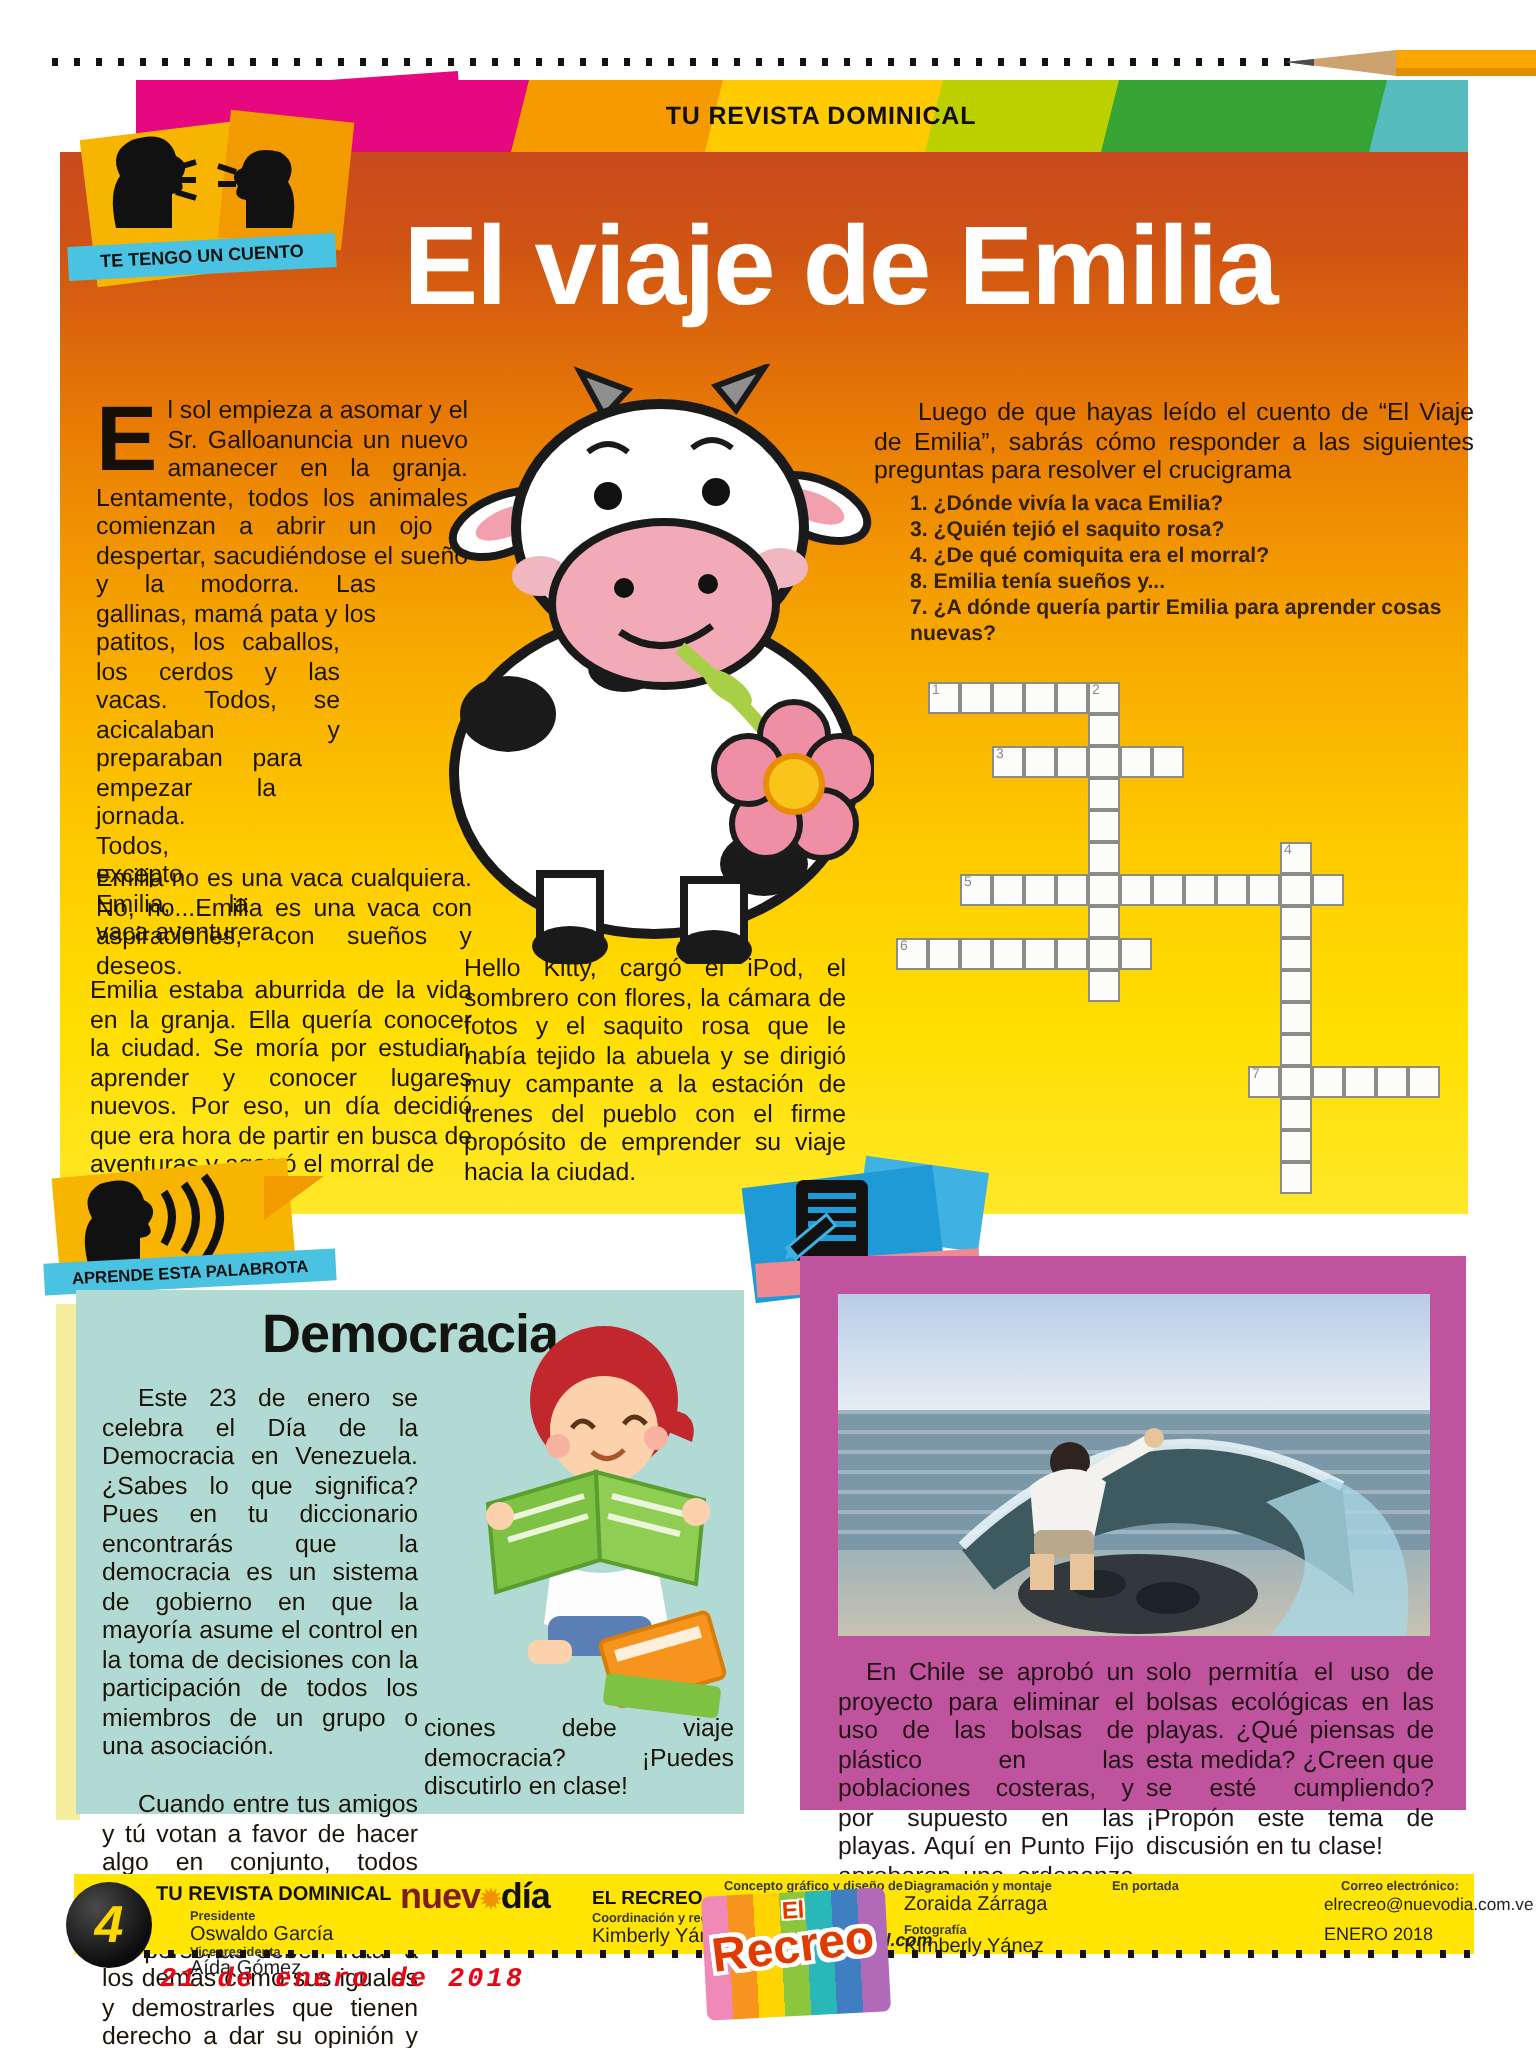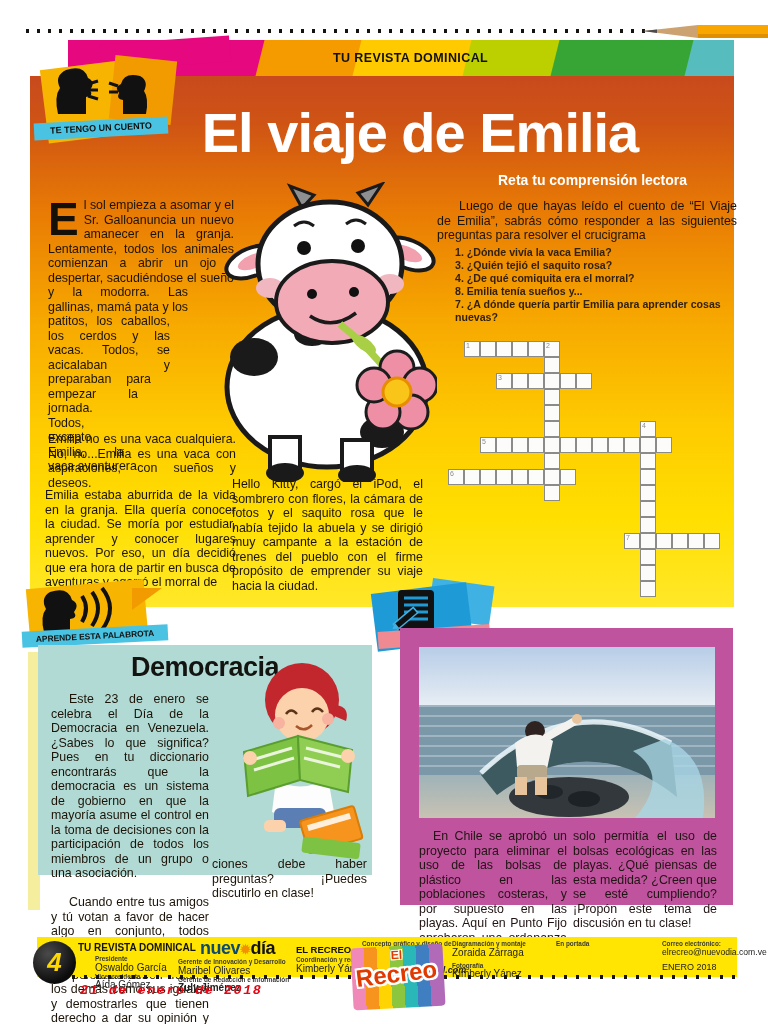--- a/index.html
+++ b/index.html
@@ -47,21 +47,21 @@
 
   .cow { position:absolute; left:192px; top:106px; }
 
   
   .crossword { position:absolute; left:418px; top:265px; width:300px; height:280px; }
   .cw-cell { position:absolute; width:16px; height:16px; background:#fcfcfb; border:1px solid #8b8b89; }
   .cw-label { position:absolute; left:1px; top:0px; font-size:7px; color:#8b8b89; line-height:8px; }
 
   
   .left-strip { position:absolute; left:28px; top:652px; width:12px; height:258px; background:#f5ee9e; }
-  .dem-box { position:absolute; left:38px; top:645px; width:334px; height:230px; background:#b2dad4; }
+  .dem-box { position:absolute; left:38px; top:645px; width:334px; height:262px; background:#b2dad4; }
   .dem-title { position:absolute; left:0; top:7px; width:100%; text-align:center;
     font-size:27px; font-weight:900; color:#131310; letter-spacing:-.5px; }
   .dem-p1 { position:absolute; left:13px; top:47px; width:158px; }
   .dem-p2c { position:absolute; left:174px; top:212px; width:155px; }
   .boy { position:absolute; left:178px; top:15px; }
 
   .news-box { position:absolute; left:400px; top:628px; width:333px; height:277px; background:#bf539e; }
   .photo { position:absolute; left:19px; top:19px; width:296px; height:171px; overflow:hidden; background:#9db4c2; }
   .photo .sky { position:absolute; left:0; top:0; width:100%; height:58px;
     background:linear-gradient(180deg,#b7cde7,#e7edf4); }
@@ -95,32 +95,32 @@
   
   .footer-band { position:absolute; left:37px; top:937px; width:700px; height:40px; background:#ffe501; }
   .dotted-bottom { position:absolute; left:60px; top:975px; width:677px; height:4px;
     background:repeating-linear-gradient(90deg,#15120f 0 3px,transparent 3px 12px); }
   .f-label { font-size:6.4px; font-weight:700; color:#3a3a38; line-height:7.5px; }
   .f-name { font-size:10px; color:#222; line-height:10px; }
   .f-col { position:absolute; top:941px; }
   .fc1h { position:absolute; left:78px; top:942px; font-size:10px; font-weight:900; color:#111; }
   .fc1 { left:95px; top:955px; }
   .logo-nd { position:absolute; left:200px; top:938px; font-size:18px; font-weight:900; letter-spacing:-.5px; }
-  .logo-nd .o1 { color:#0c4a6e; }
+  .logo-nd .o1 { color:#7f1d1d; }
   .logo-nd .sun { color:#f39200; font-size:13px; }
   .logo-nd .o2 { color:#111; }
   .fc2 { left:178px; top:958px; }
   .fc3h { position:absolute; left:296px; top:944px; font-size:9.5px; font-weight:900; color:#111; }
   .fc3 { left:296px; top:956px; }
   .fc4 { left:362px; top:940px; width:92px; }
   .f-em { font-size:9px; font-weight:700; font-style:italic; color:#222; line-height:10px; }
   .fc5 { left:452px; top:940px; }
   .fc6 { left:556px; top:940px; width:108px; }
   .f-cover { font-size:8.6px; color:#222; line-height:9.6px; }
-  .fc7 { left:662px; top:940px; width:76px; }
+  .fc7 { left:662px; top:940px; width:76px;text-align:center; }
   .f-issue { position:absolute; left:662px; top:962px; font-size:9px; color:#222; }
   .page-num { position:absolute; left:33px; top:941px; width:43px; height:43px; border-radius:50%;
     background:radial-gradient(circle at 35% 30%, #4a4a4a, #0c0c0c 70%);
     color:#ffd800; font-size:26px; font-weight:900; font-style:italic; text-align:center; line-height:42px; }
   .date { position:absolute; left:80px; top:983px; color:#e30613; font-size:13.5px;
     font-weight:700; font-style:italic; letter-spacing:1.5px; font-family:"Liberation Mono", monospace; }
   .logo-recreo { position:absolute; left:352px; top:946px; width:92px; height:62px; transform:rotate(-3deg);
     background:linear-gradient(90deg,#f089b8 0 13px,#f7941d 13px 26px,#ffd400 26px 39px,#8cc63f 39px 52px,#29b7b7 52px 65px,#3f7ec1 65px 78px,#b06ab8 78px 92px);
     border-radius:4px; }
   .logo-recreo .el { position:absolute; left:40px; top:2px; color:#e03a00; font-size:12px; font-weight:900;
@@ -148,21 +148,20 @@
     <div class="seg seg-orange"></div>
     <div class="seg seg-yellow"></div>
     <div class="seg seg-ygreen"></div>
     <div class="seg seg-green"></div>
     <div class="seg seg-teal"></div>
     <span class="band-title">TU REVISTA DOMINICAL</span>
   </div>
 
   <div class="main-panel">
     <h1 class="story-title">El viaje de Emilia</h1>
-    <div class="kicker">Reta tu comprensión lectora</div>
 
     <div class="copy p1">
       <span class="dropcap">E</span>
       <span class="step" style="width:2px;height:88px;"></span>
       <span class="step" style="width:48px;height:29px;"></span>
       <span class="step" style="width:66px;height:58px;"></span>
       <span class="step" style="width:85px;height:15px;"></span>
       <span class="step" style="width:98px;height:15px;"></span>
       <span class="step" style="width:110px;height:29px;"></span>
       <span class="step" style="width:112px;height:15px;"></span>
@@ -339,21 +338,21 @@
         </g>
     </svg>
     <div class="ribbon ribbon-pink rb">PONTE AL DÍA</div>
   </div>
 
   <div class="left-strip"></div>
 
   <div class="dem-box">
     <div class="dem-title">Democracia</div>
     <div class="copy dem-p1"><span class="ind" style="display:inline-block;width:18px;"></span><span>Este 23 de enero se celebra el Día de la Democracia en Venezuela. ¿Sabes lo que significa? Pues en tu diccionario encontrarás que la democracia es un sistema de gobierno en que la mayoría asume el control en la toma de decisiones con la participación de todos los miembros de un grupo o una asociación.</span><br><br><span style="display:inline-block;width:18px;"></span><span>Cuando entre tus amigos y tú votan a favor de hacer algo en conjunto, todos están asumiendo una actitud democrática, pues las personas deben tratar a los demás como sus iguales y demostrarles que tienen derecho a dar su opinión y pensar libremente. ¿En qué otras situa-</span></div>
-    <div class="copy dem-p2c">ciones debe haber preguntas? ¡Puedes discutirlo en clase!</div>
+    <div class="copy dem-p2c">ciones debe viaje democracia? ¡Puedes discutirlo en clase!</div>
     <svg class="boy" width="155" height="200" viewBox="0 0 155 200">
       <circle cx="86" cy="40" r="37" fill="#c1272d"></circle>
       <path d="M120,45 q14,2 10,16 l-14,-6 z" fill="#c1272d"></path>
       <circle cx="86" cy="55" r="27" fill="#fcd2ad"></circle>
       <path d="M56,50 A33,33 0 0 1 118,44 L120,28 A38,38 0 0 0 52,34 Z" fill="#c1272d"></path>
       <path d="M70,54 q5,-7 11,0" stroke="#5a3318" stroke-width="2.5" fill="none"></path>
       <path d="M96,52 q5,-7 11,0" stroke="#5a3318" stroke-width="2.5" fill="none"></path>
       <path d="M80,66 q8,7 16,-1" stroke="#a8552c" stroke-width="2.5" fill="none"></path>
       <circle cx="63" cy="63" r="6" fill="#f7b2a0"></circle>
       <circle cx="112" cy="59" r="6" fill="#f7b2a0"></circle>
@@ -403,26 +402,20 @@
 
   <div class="footer-band"></div>
   <div class="fc1h">TU REVISTA DOMINICAL</div>
   <div class="f-col fc1">
     <div class="f-label">Presidente</div>
     <div class="f-name">Oswaldo García</div>
     <div class="f-label">Vicepresidenta</div>
     <div class="f-name">Aída Gómez</div>
   </div>
   <div class="logo-nd"><span class="o1">nuev</span><span class="sun">✹</span><span class="o2">día</span></div>
-  <div class="f-col fc2">
-    <div class="f-label">Gerente de Innovación y Desarrollo</div>
-    <div class="f-name">Maribel Olivares</div>
-    <div class="f-label">Gerente de Redacción e Información</div>
-    <div class="f-name" style="font-weight:700">Zuly Jiménez</div>
-  </div>
   <div class="fc3h">EL RECREO</div>
   <div class="f-col fc3">
     <div class="f-label">Coordinación y redacción</div>
     <div class="f-name">Kimberly Yánez</div>
   </div>
   <div class="f-col fc4">
     <div class="f-label">Concepto gráfico y diseño de estilo</div>
     <div class="f-name">Moira Olivar</div>
     <div class="f-em">moira.olivar@gmail.com</div>
   </div>

